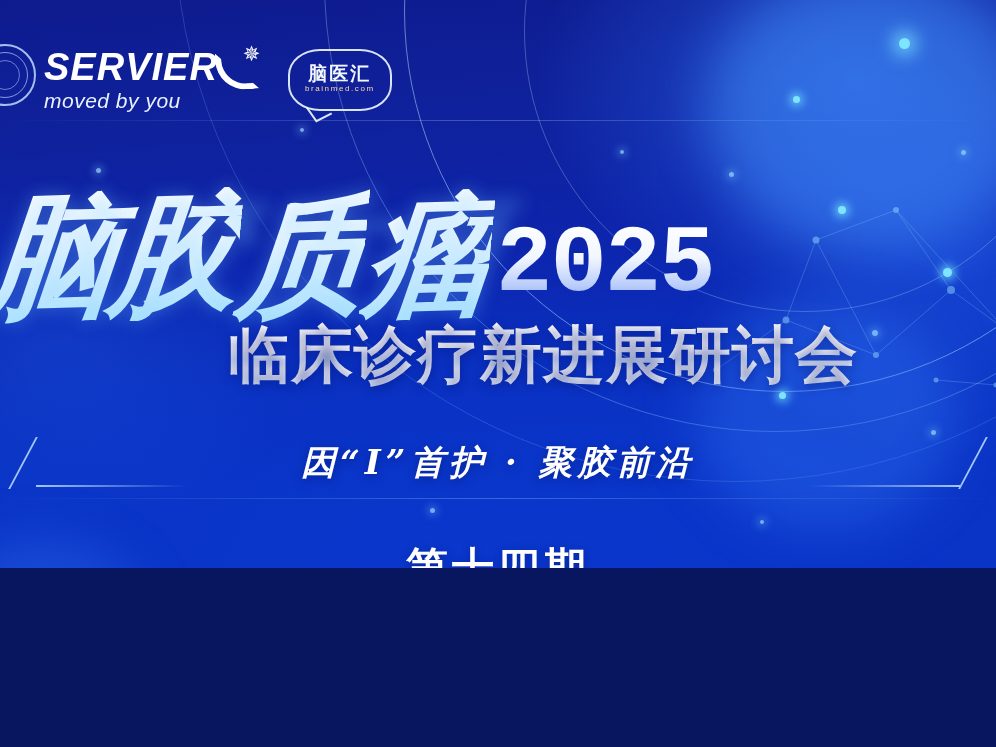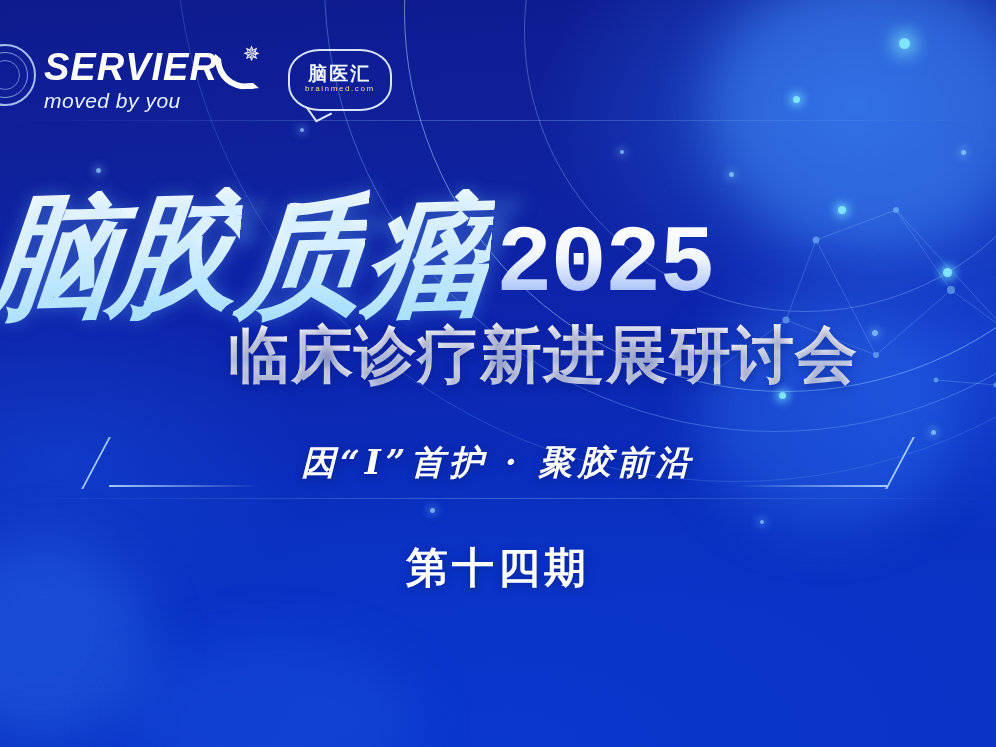--- a/index.html
+++ b/index.html
@@ -1,21 +1,21 @@
 <!DOCTYPE html>
 <html lang="zh"><head>
 <meta charset="utf-8">
 <title>Conference Banner</title>
 <style>
   html,body{margin:0;padding:0;background:#08155f;}
   body{font-family:"Liberation Sans","DejaVu Sans",sans-serif;}
 
   #poster{
     position:relative;
-    width:996px;height:747px;
+    width:996px;height:568px;
     overflow:hidden;
     background:
       radial-gradient(ellipse 520px 360px at 86% 14%, rgba(48,120,255,.55) 0%, rgba(25,70,210,0) 62%),
       radial-gradient(ellipse 420px 300px at 96% 46%, rgba(40,110,255,.40) 0%, rgba(20,60,200,0) 65%),
       radial-gradient(ellipse 380px 260px at 6%  62%, rgba(30,95,235,.30) 0%, rgba(15,50,190,0) 66%),
       radial-gradient(ellipse 900px 420px at 50% 100%, rgba(10,55,205,.95) 0%, rgba(10,45,190,0) 70%),
       linear-gradient(176deg,#0e1b8e 0%,#0f219c 22%,#0d24ab 42%,#0a2dbb 62%,#0a33c4 80%,#0a33c4 100%);
   }
 
   
@@ -129,21 +129,21 @@
     font-size:62px;font-weight:bold;letter-spacing:1px;line-height:1.05;
     white-space:nowrap;
     background:linear-gradient(180deg,#ffffff 0%,#ffffff 44%,#e3effd 58%,#ffffff 72%,#e9f3ff 100%);
     -webkit-background-clip:text;background-clip:text;color:transparent;
     text-shadow:0 3px 10px rgba(4,20,110,.45);
   }
 
   
   .tagline-wrap{
     position:absolute;left:0;right:0;top:432px;height:62px;
-    display:flex;align-items:center;justify-content:center;gap:28px;
+    display:flex;align-items:center;justify-content:space-between;gap:28px;
   }
   .tag-rule{position:relative;width:200px;height:44px;}
   .tag-rule .slash{
     position:absolute;width:2px;height:52px;background:rgba(190,225,255,.85);
     transform:skewX(-28deg);
   }
   .tag-rule .line{
     position:absolute;height:2px;background:linear-gradient(90deg,rgba(190,225,255,0),rgba(190,225,255,.85));
   }
   .tag-rule.left .slash{left:22px;top:-4px;}

